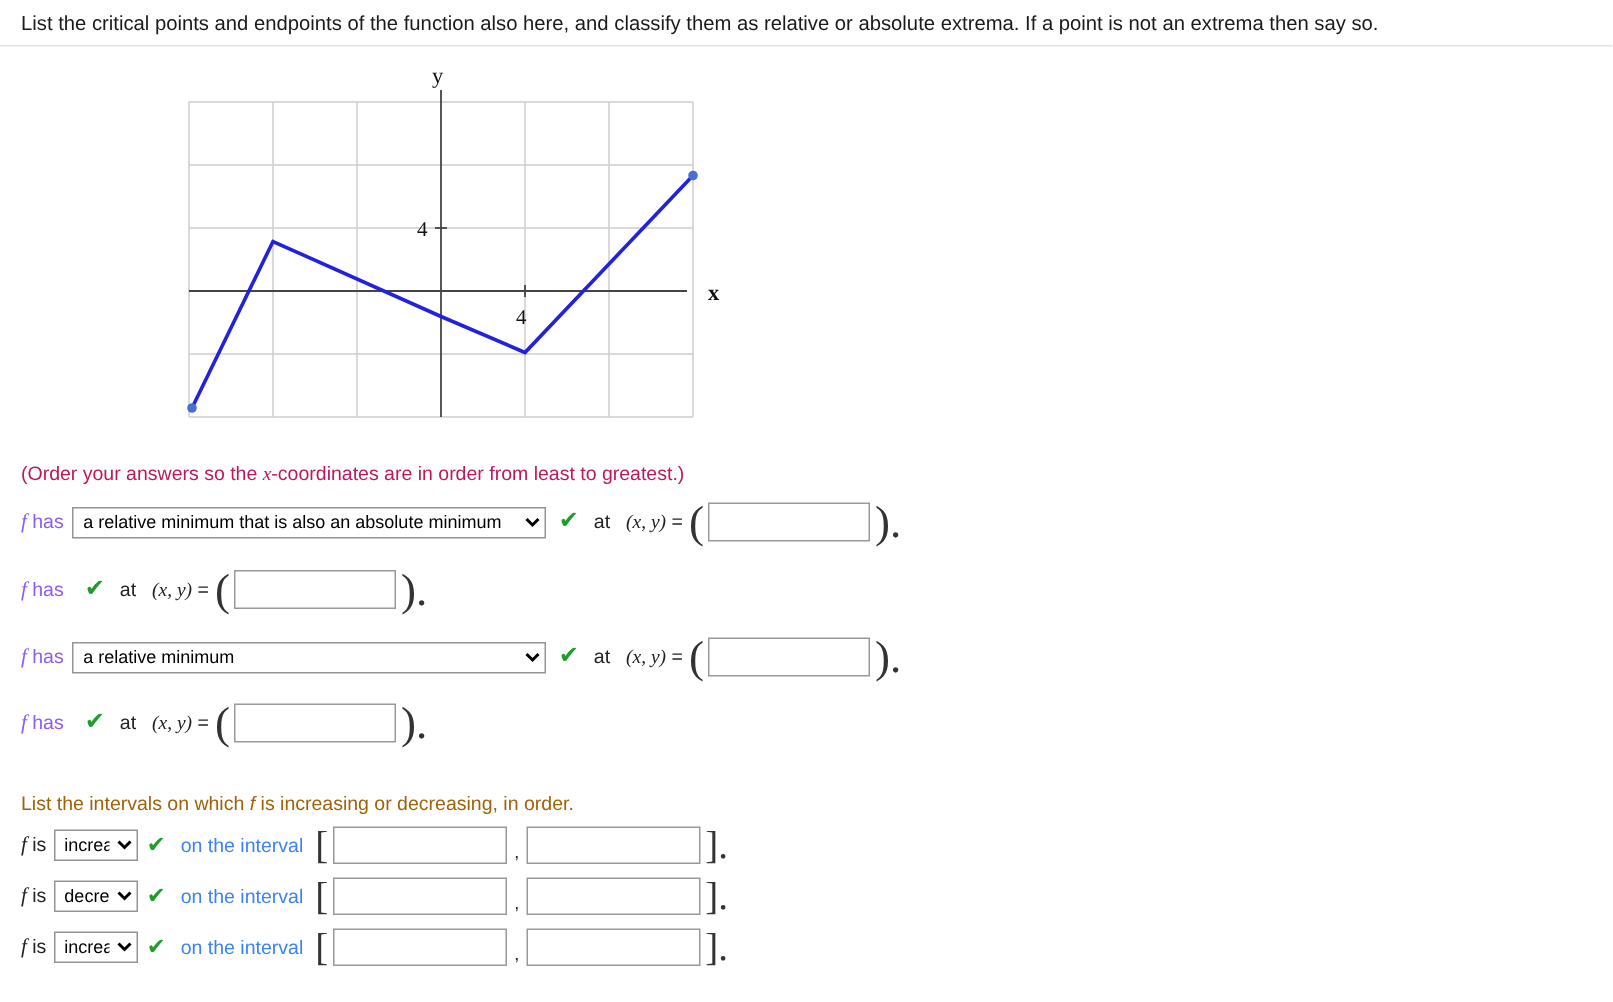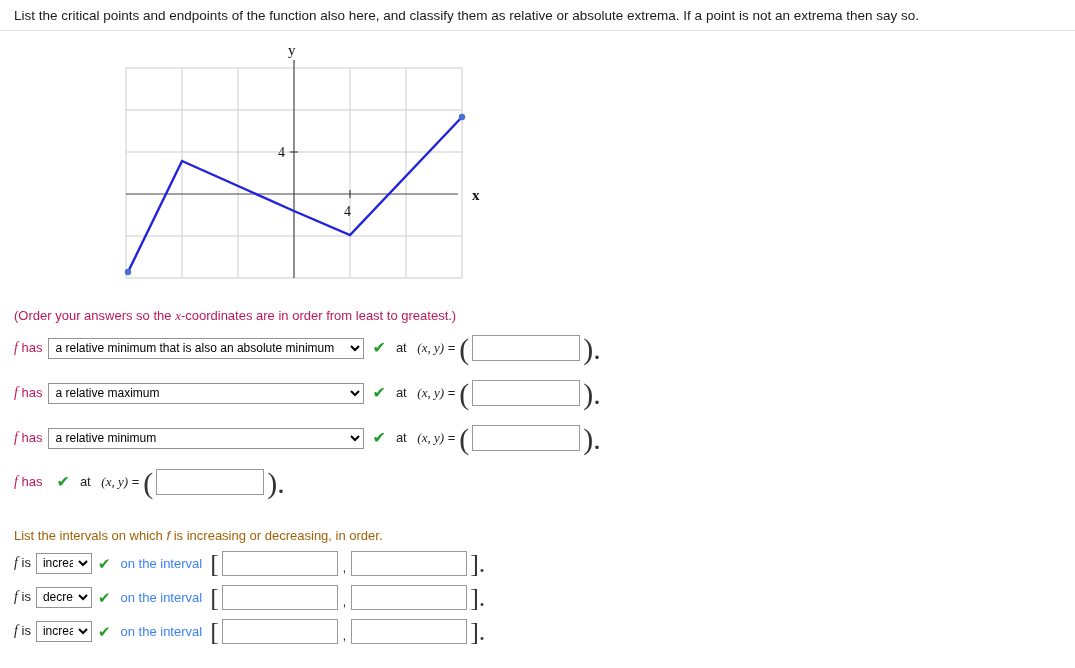--- a/index.html
+++ b/index.html
@@ -57,21 +57,21 @@
 
   .ans-row {
     position: absolute;
     left: 14px;
     height: 28px;
     display: flex;
     align-items: center;
   }
   .fhas {
     font-size: 13px;
-    color: #be185d;
+    color: #8b5cf6;
     margin-right: 6px;
     white-space: nowrap;
   }
   .fhas .it {
     font-family: "Liberation Serif", serif;
     font-style: italic;
     font-size: 14px;
   }
   select.classify {
     width: 316px;
@@ -260,27 +260,20 @@
     </select>
     <span class="check">✔</span>
     <span class="atxy"><span>at</span> <span class="coord">(x, y)</span> <span>=</span></span>
     <span class="paren">(</span>
     <input class="answer" type="text" value="" style="">
     <span class="paren">).</span>
   </div>
 
   <div class="ans-row" style="top:379px;">
     <span class="fhas"><span class="it">f</span> <span>has</span></span>
-    <select class="classify">
-      <option>a relative maximum</option>
-      <option>a relative minimum that is also an absolute minimum</option>
-      <option>a relative minimum</option>
-      <option>a relative maximum that is also an absolute maximum</option>
-      <option>no extrema</option>
-    </select>
     <span class="check">✔</span>
     <span class="atxy"><span>at</span> <span class="coord">(x, y)</span> <span>=</span></span>
     <span class="paren">(</span>
     <input class="answer" type="text" value="" style="">
     <span class="paren">).</span>
   </div>
 
   <div class="ans-row" style="top:424px;">
     <span class="fhas"><span class="it">f</span> <span>has</span></span>
     <select class="classify">

